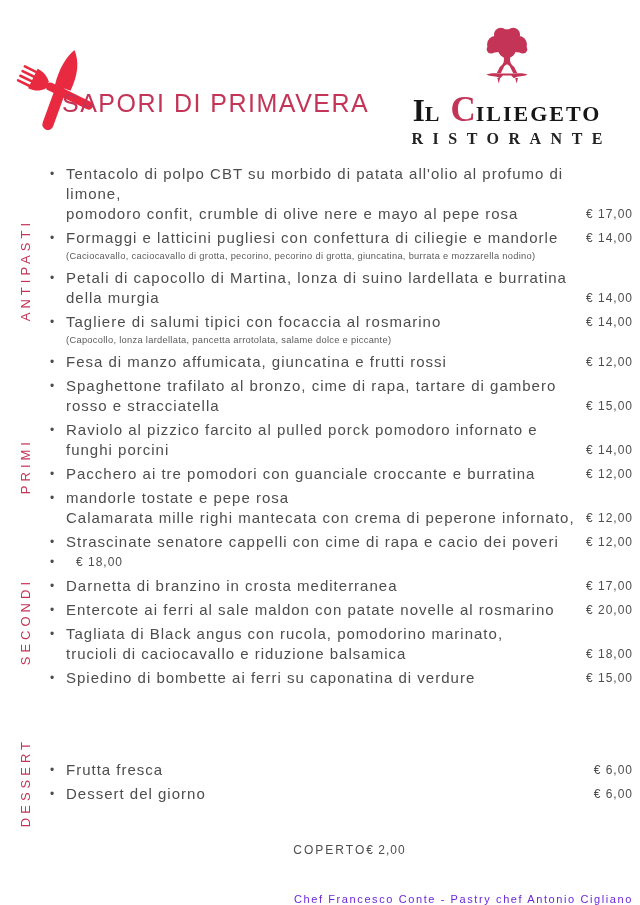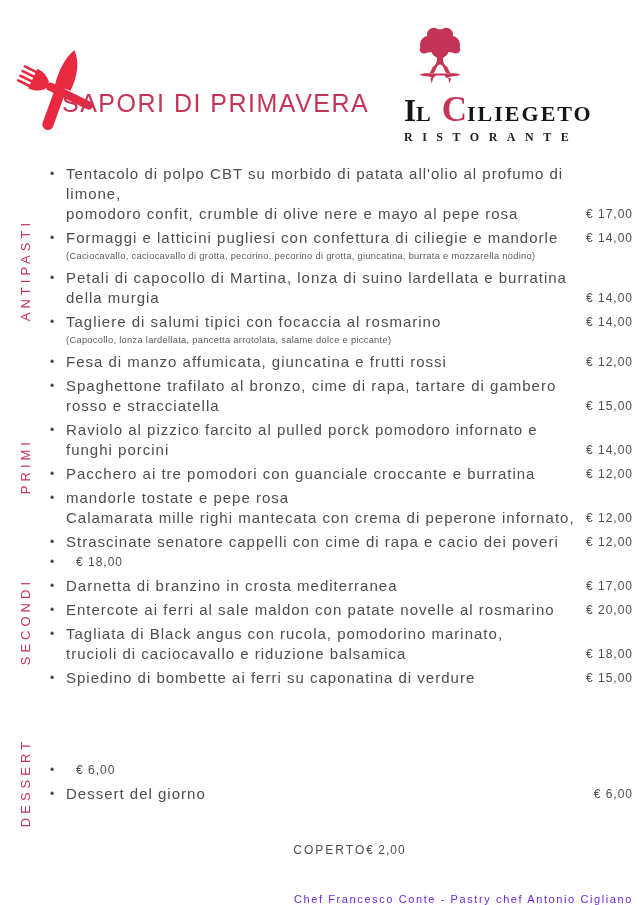--- a/index.html
+++ b/index.html
@@ -13,28 +13,28 @@
   .page{
     position:relative;width:640px;height:905px;margin:12px auto;background:#ffffff;
     font-family:"Liberation Sans",sans-serif;overflow:hidden;
   }
   
   .cutlery{position:absolute;left:10px;top:32px;width:96px;height:92px;color:var(--icon-red)}
   .title{
     position:absolute;left:62px;top:77px;font-size:25px;font-weight:400;
     letter-spacing:1.5px;color:var(--accent);white-space:nowrap;
   }
-  .logo{position:absolute;top:11px;right:30px;width:206px;display:flex;flex-direction:column;align-items:flex-start}
+  .logo{position:absolute;top:11px;right:30px;width:206px;display:flex;flex-direction:column;align-items:center}
   .tree{width:72px;height:66px;color:var(--accent)}
   .logo-name{font-family:"Liberation Serif",serif;color:var(--logo-black);white-space:nowrap;line-height:1;margin-top:3px}
   .logo-name .big{font-size:31px;font-weight:700}
   .logo-name .big-c{font-size:35px;font-weight:700;color:var(--accent);margin-left:9px}
   .logo-name .small{font-size:22px;font-weight:700;letter-spacing:2px}
   .logo-sub{
-    font-family:"Liberation Serif",serif;font-size:12px;font-weight:700;
+    font-family:"Liberation Serif",serif;font-size:16px;font-weight:700;
     letter-spacing:9.5px;margin-right:-9.5px;color:#222;margin-top:3px;white-space:nowrap;
   }
   
   .section{position:absolute;left:0;right:0;display:flex}
   .rail{width:50px;flex:none;display:flex;align-items:center;justify-content:center}
   .v-label{
     writing-mode:vertical-rl;transform:rotate(180deg);
     font-size:13px;letter-spacing:4px;color:var(--accent);white-space:nowrap;
   }
   .items{flex:1;padding-right:7px}
@@ -294,20 +294,23 @@
     </section>
 
     <section class="section section-3">
       <div class="rail">
         <div class="v-label">DESSERT</div>
       </div>
       <div class="items">
     <div class="item">
       <div class="item-main">
         <span class="bullet">•</span>
+        <div class="lines">
+                <div class="line">Frutta fresca</div>
+              </div>
         <div class="price">€ 6,00</div>
       </div>
 
     </div>
 
     <div class="item">
       <div class="item-main">
         <span class="bullet">•</span>
         <div class="lines">
                 <div class="line">Dessert del giorno</div>

